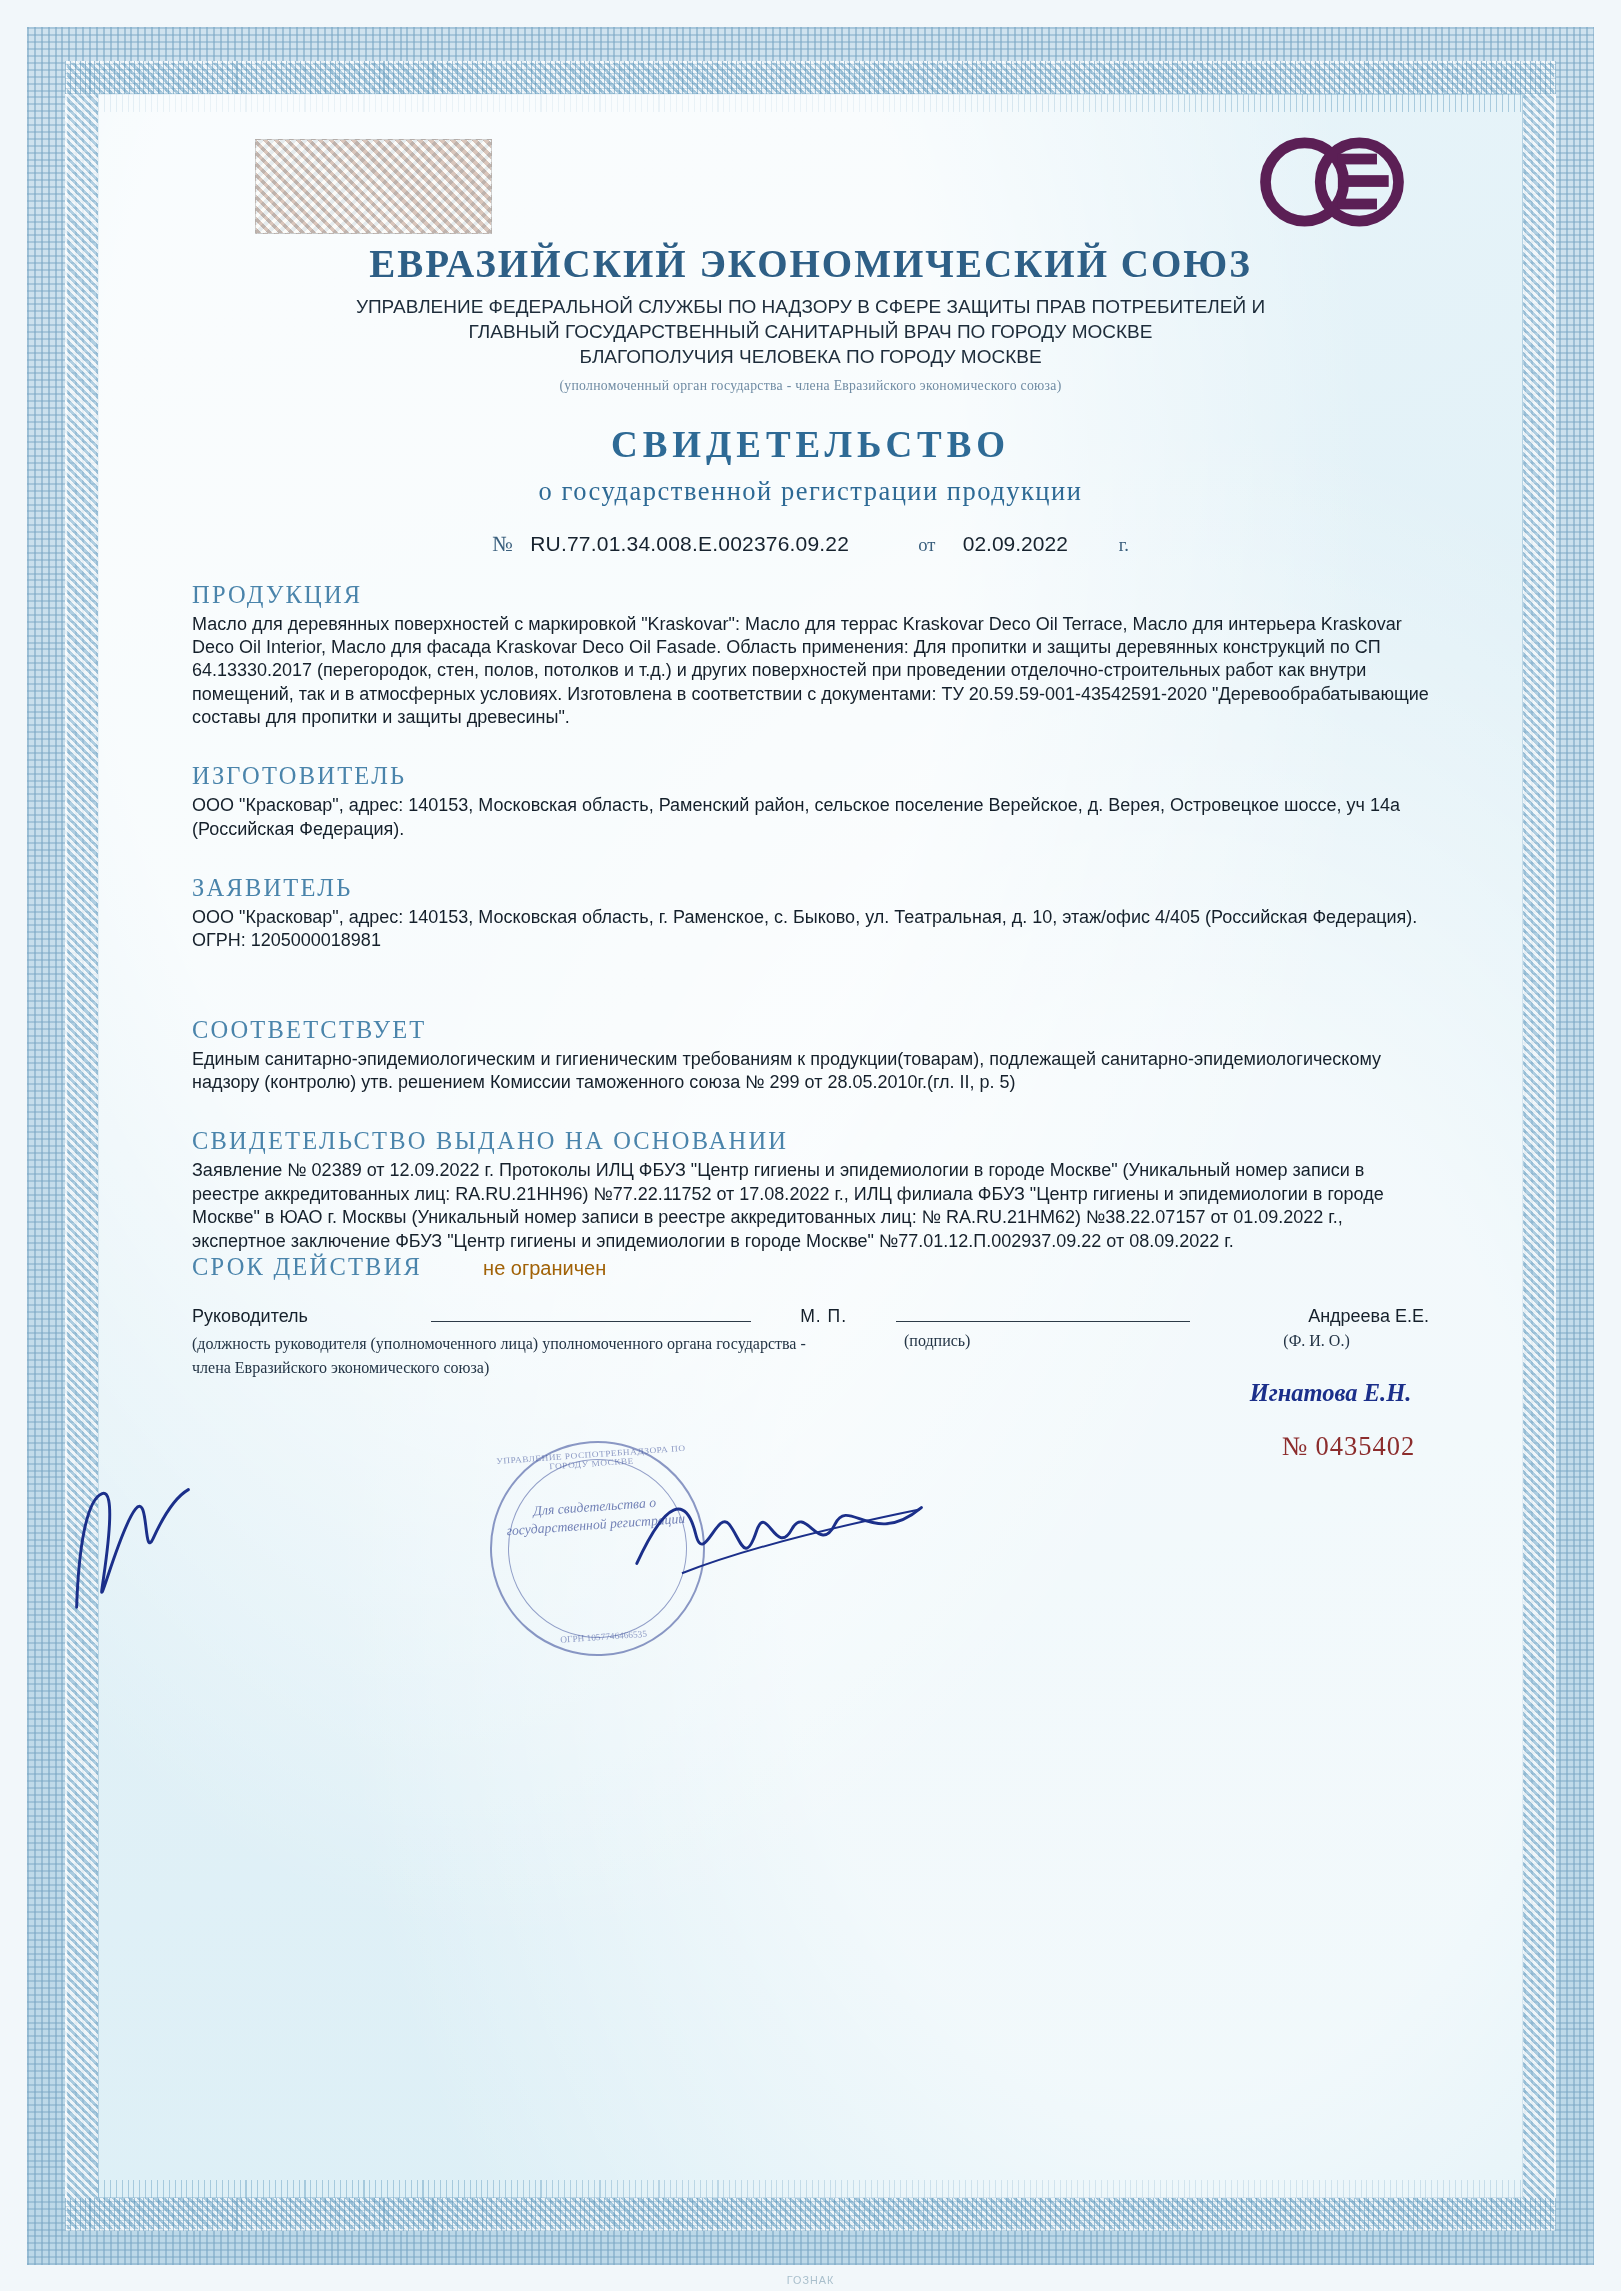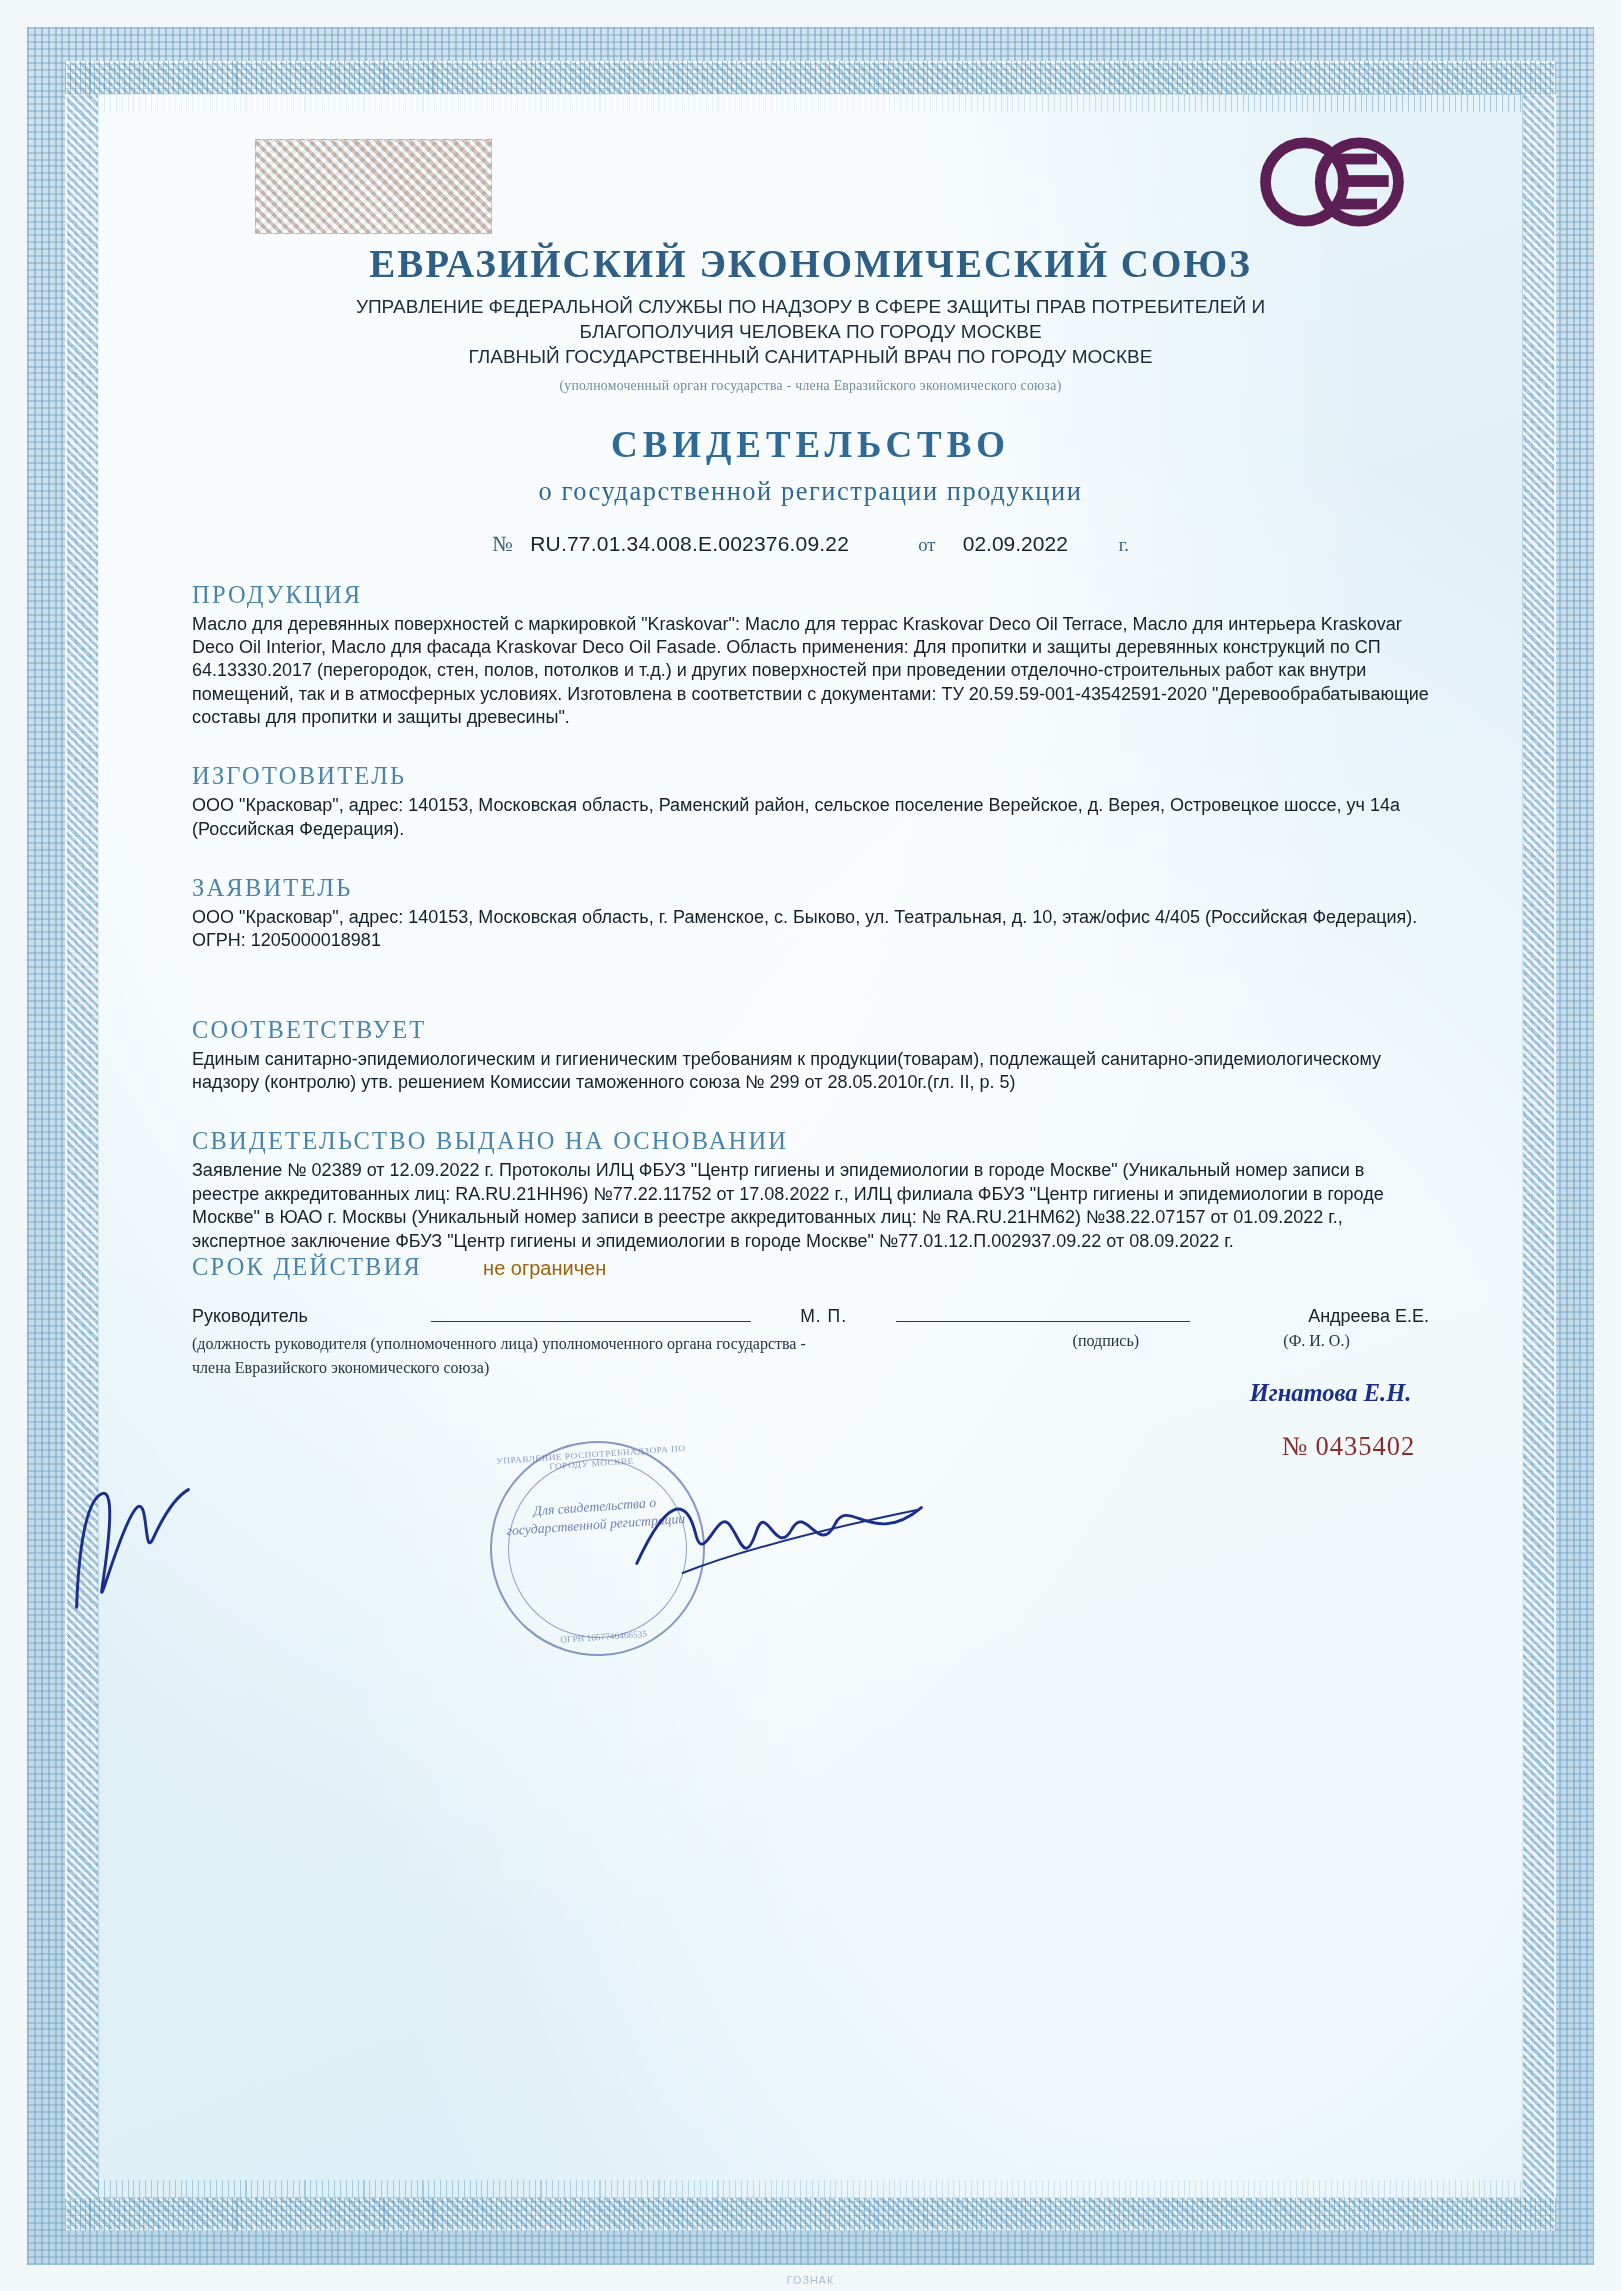--- a/index.html
+++ b/index.html
@@ -210,21 +210,21 @@
 
   .caption-row {
     display: flex;
     justify-content: space-between;
     font-family: Liberation Serif, serif;
     font-size: 16px;
     color: #233445;
     margin-top: 4.9px;
   }
   .caption-left { max-width: 647px; line-height: 1.45; }
-  .caption-sign { width: 235px; text-align: right; }
+  .caption-sign { width: 235px; text-align: left; }
   .caption-fio { width: 225px; text-align: center; }
 
   .handwritten {
     font-family: "Liberation Serif", serif;
     font-style: italic;
     font-weight: bold;
     color: #1b2f8a;
   }
   .hand-name {
     position: absolute;
@@ -331,22 +331,22 @@
         <rect x="96" y="48" width="52" height="12" fill="#5b1f55"></rect>
         <rect x="96" y="26" width="40" height="11" fill="#5b1f55"></rect>
         <rect x="96" y="72" width="40" height="11" fill="#5b1f55"></rect>
       </svg>
     </div>
 
     <div class="title-main">ЕВРАЗИЙСКИЙ ЭКОНОМИЧЕСКИЙ СОЮЗ</div>
 
     <div class="org-lines">
       <div>УПРАВЛЕНИЕ ФЕДЕРАЛЬНОЙ СЛУЖБЫ ПО НАДЗОРУ В СФЕРЕ ЗАЩИТЫ ПРАВ ПОТРЕБИТЕЛЕЙ И</div>
+      <div>ГЛАВНЫЙ ГОСУДАРСТВЕННЫЙ САНИТАРНЫЙ ВРАЧ ПО ГОРОДУ МОСКВЕ</div>
       <div>БЛАГОПОЛУЧИЯ ЧЕЛОВЕКА ПО ГОРОДУ МОСКВЕ</div>
-      <div>ГЛАВНЫЙ ГОСУДАРСТВЕННЫЙ САНИТАРНЫЙ ВРАЧ ПО ГОРОДУ МОСКВЕ</div>
     </div>
 
     <div class="sub-note">(уполномоченный орган государства - члена Евразийского экономического союза)</div>
 
     <div class="cert-word">СВИДЕТЕЛЬСТВО</div>
     <div class="cert-sub">о государственной регистрации продукции</div>
 
     <div class="number-row">
       <span class="lbl">№</span>
       <span class="num">RU.77.01.34.008.Е.002376.09.22</span>

